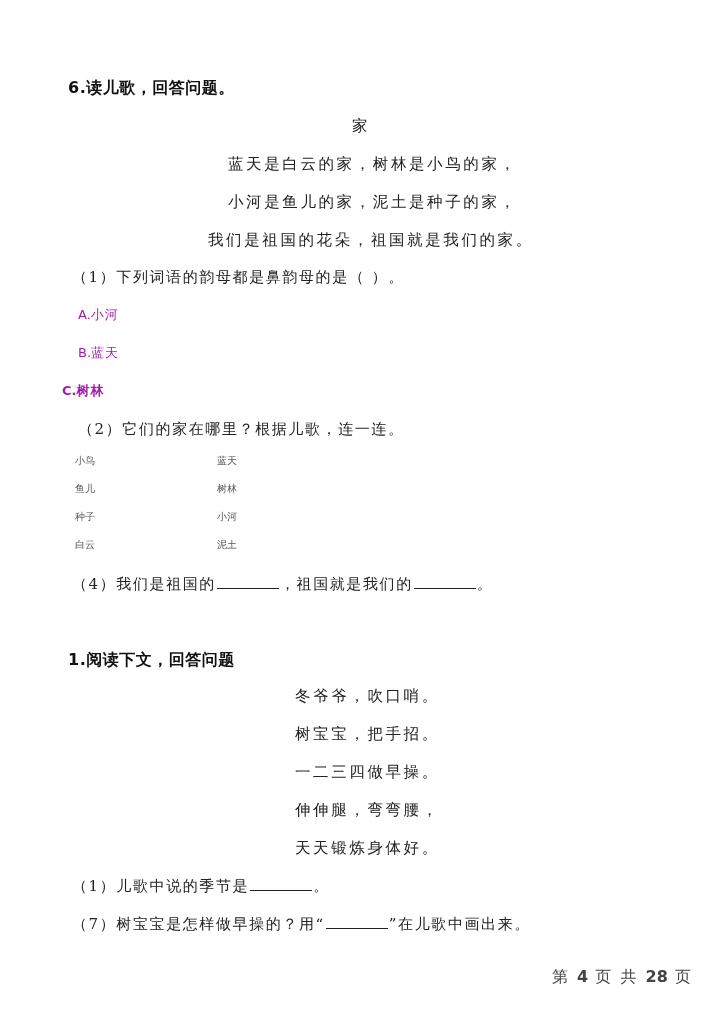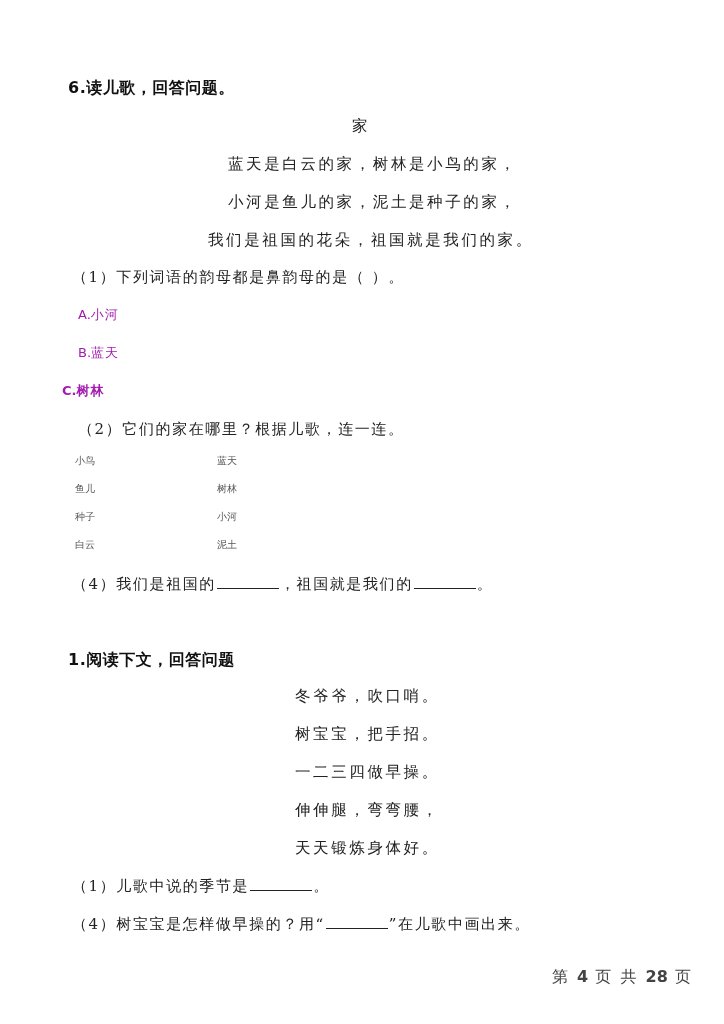--- a/index.html
+++ b/index.html
@@ -62,21 +62,21 @@
 <div class="abs poem" style="left:295px; top:724px;">树宝宝，把手招。</div>
 <div class="abs poem" style="left:295px; top:762px;">一二三四做早操。</div>
 <div class="abs poem" style="left:295px; top:800px;">伸伸腿，弯弯腰，</div>
 <div class="abs poem" style="left:295px; top:838px;">天天锻炼身体好。</div>
 
 <div class="abs q" style="left:72px; top:876px;">
   <span>（1）儿歌中说的季节是</span><span class="blank"></span><span>。</span>
 </div>
 
 <div class="abs q" style="left:72px; top:914px;">
-  <span>（4）树宝宝是怎样做早操的？用“</span><span class="blank"></span><span>”在儿歌中画出来。</span>
+  <span>（7）树宝宝是怎样做早操的？用“</span><span class="blank"></span><span>”在儿歌中画出来。</span>
 </div>
 
 <div class="abs footer" style="left:552px; top:967px;">
   <span>第</span>
   <b>4</b>
   <span>页 共</span>
   <b>28</b>
   <span>页</span>
 </div>
 

